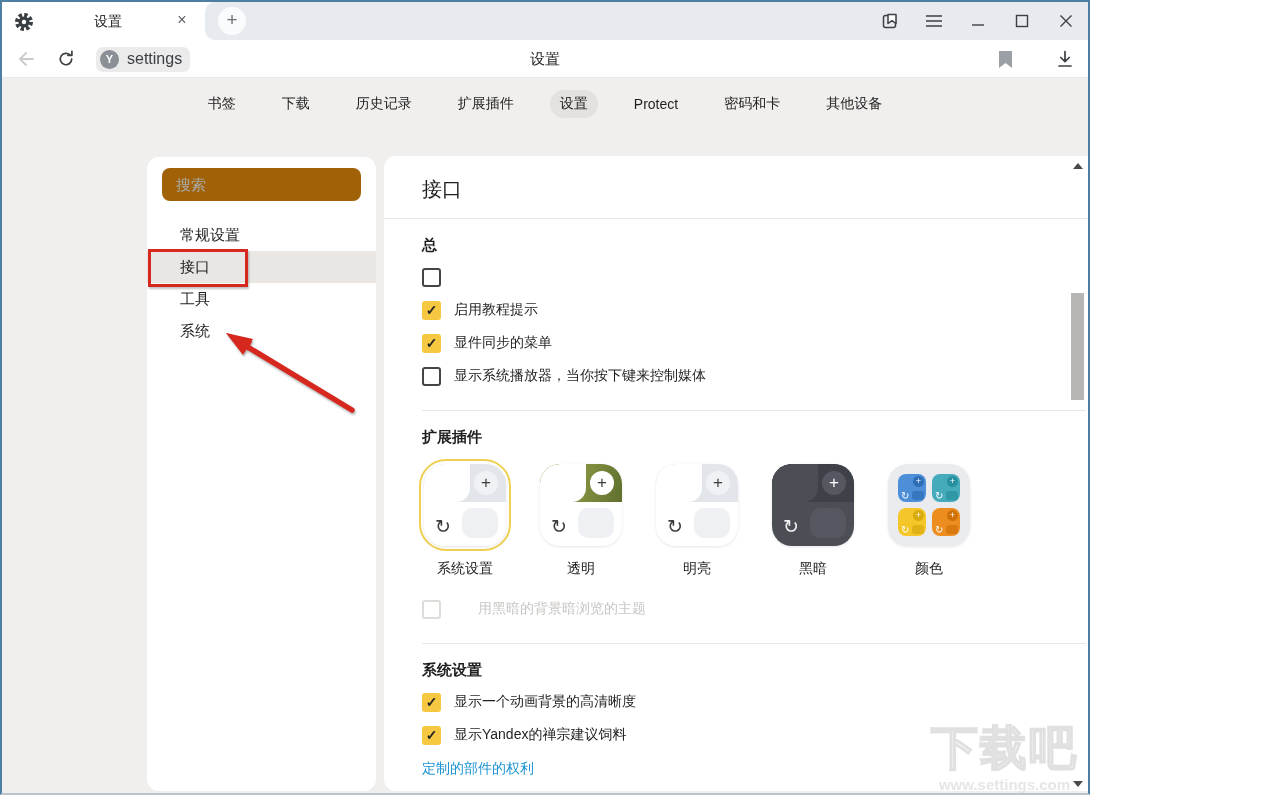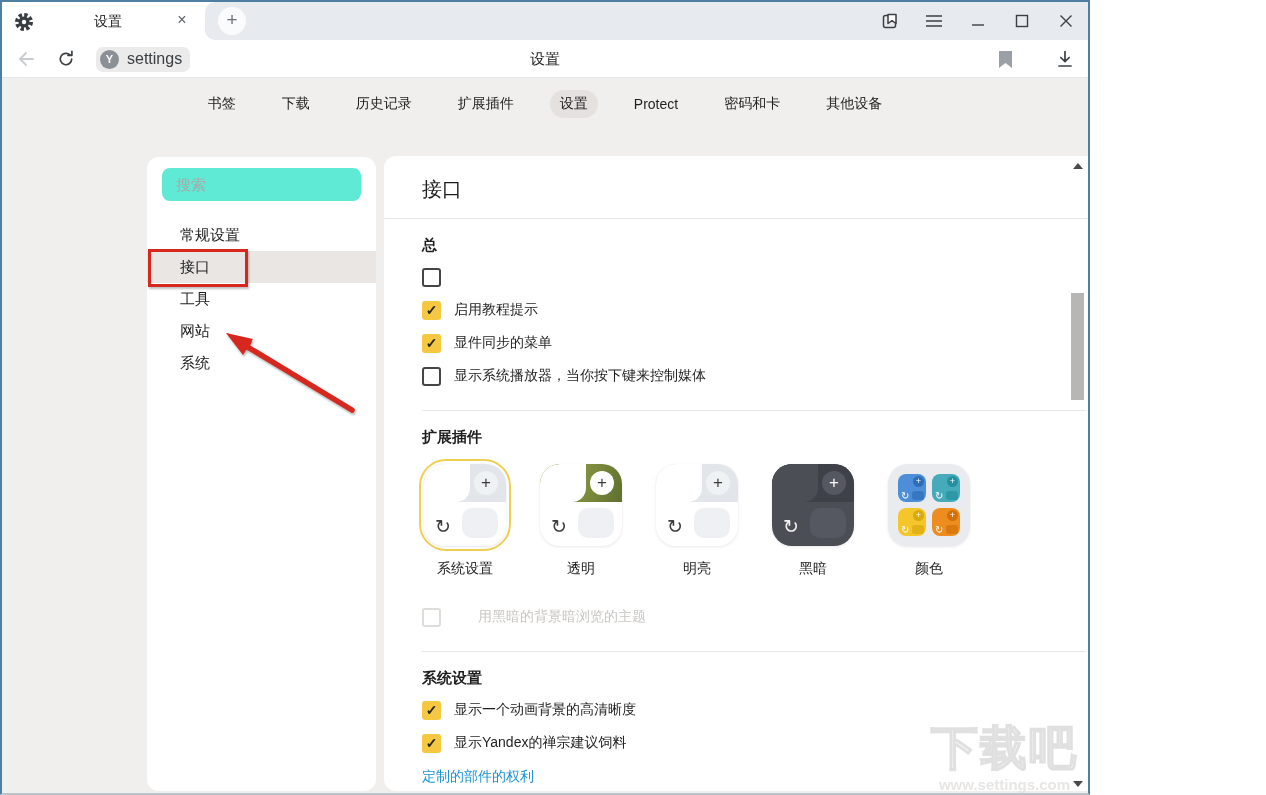--- a/index.html
+++ b/index.html
@@ -36,21 +36,21 @@
 
   
   .content { position:absolute; left:0; top:77px; right:0; bottom:0; background:#f1efee; }
 
   .nav-tabs { position:absolute; left:0; right:0; top:11px; display:flex; justify-content:center; gap:26px; align-items:center; }
   .nav-tab { font-size:14px; color:#1f1f1f; padding:5px 10px; border-radius:14px; white-space:nowrap; }
   .nav-tab.sel { background:#e4e1df; }
 
   
   .side-card { position:absolute; left:145px; top:78px; width:229px; height:634px; background:#fff; border-radius:12px; }
-  .side-search { margin:11px 15px 0 15px; width:199px; height:33px; background:#5eead4; border:none; border-radius:8px;
+  .side-search { margin:11px 15px 0 15px; width:199px; height:33px; background:#a16207; border:none; border-radius:8px;
     padding:0 14px; font-size:15px; color:#1f1f1f; font-family:"Liberation Sans",sans-serif; }
   .side-search::placeholder { color:#a9a9a9; }
   .side-list { margin-top:18px; }
   .side-item { height:32px; line-height:32px; padding-left:33px; font-size:15px; color:#1f1f1f; }
   .side-item.sel { background:#e9e6e3; }
 
   
   .anno-rect { position:absolute; left:146px; top:247px; width:100px; height:38px;
     border:3px solid #d6281e; box-shadow:1px 2px 2px rgba(0,0,0,.25); z-index:20; }
   .anno-arrow { position:absolute; left:200px; top:315px; z-index:20; }
@@ -205,21 +205,20 @@
         <div class="nav-tab">密码和卡</div>
         <div class="nav-tab">其他设备</div>
       </div>
 
     <div class="side-card">
       <input class="side-search" type="text" placeholder="搜索" style="">
       <div class="side-list">
           <div class="side-item">常规设置</div>
           <div class="side-item sel">接口</div>
           <div class="side-item">工具</div>
-          <div class="side-item">网站</div>
           <div class="side-item">系统</div>
         </div>
     </div>
 
     <div class="main-card">
       <div class="main-header">
         <div class="main-title">接口</div>
       </div>
       <div class="main-body">
         <div class="sec-heading">总</div>
@@ -315,21 +314,21 @@
                     <span class="m-plus" style="background:#d07008">+</span>
                     <span class="m-reload">↻</span>
                     <span class="m-chip" style="background:#d07008"></span>
                   </div>
                 </div>
               </div>
               <div class="tile-label">颜色</div>
             </div>
           </div>
 
-        <div class="opt-row" style="margin-top:28px;gap:37px;">
+        <div class="opt-row" style="margin-top:20px;gap:37px;">
           <span class="cb disabled"></span>
           <span class="opt-label disabled">用黑暗的背景暗浏览的主题</span>
         </div>
 
         <div class="divider"></div>
 
         <div class="sec-heading">系统设置</div>
         <div id="newtab-options">
             <div class="opt-row">
               <span class="cb checked">✓</span>

